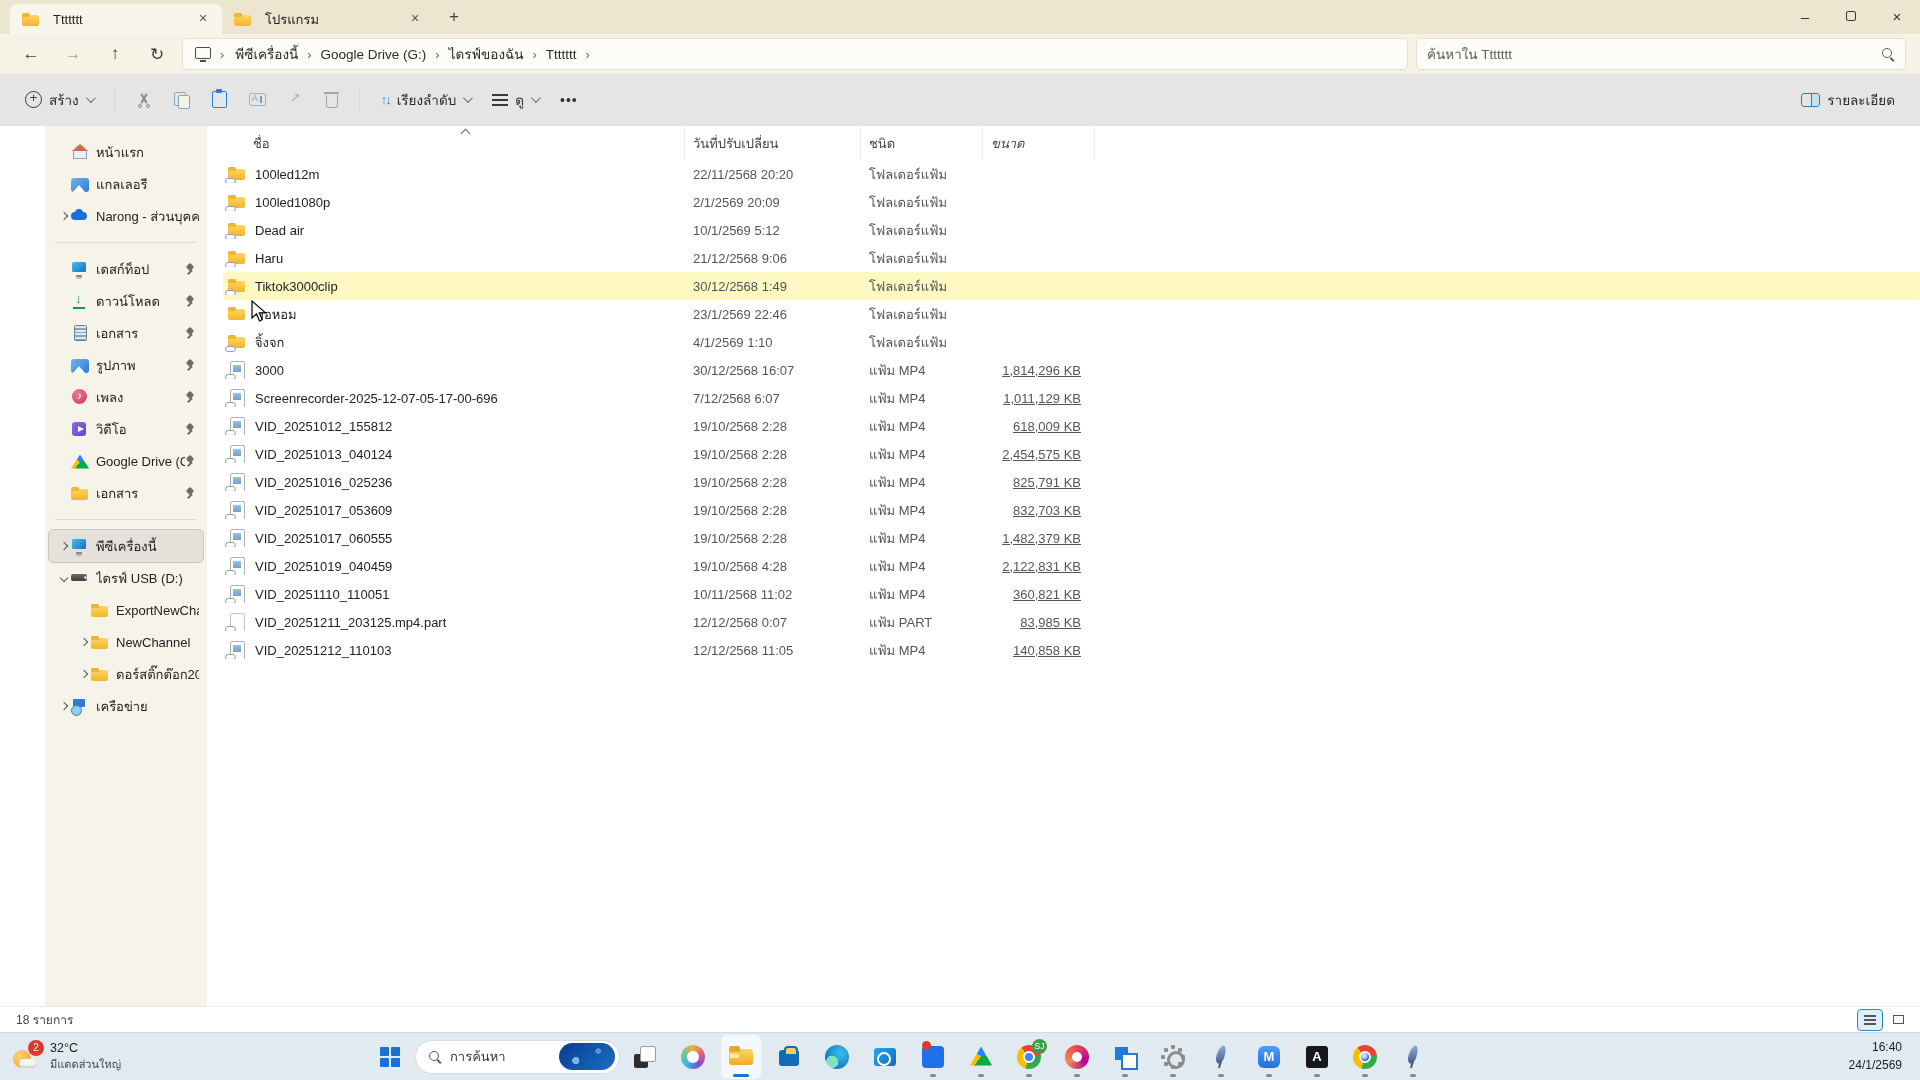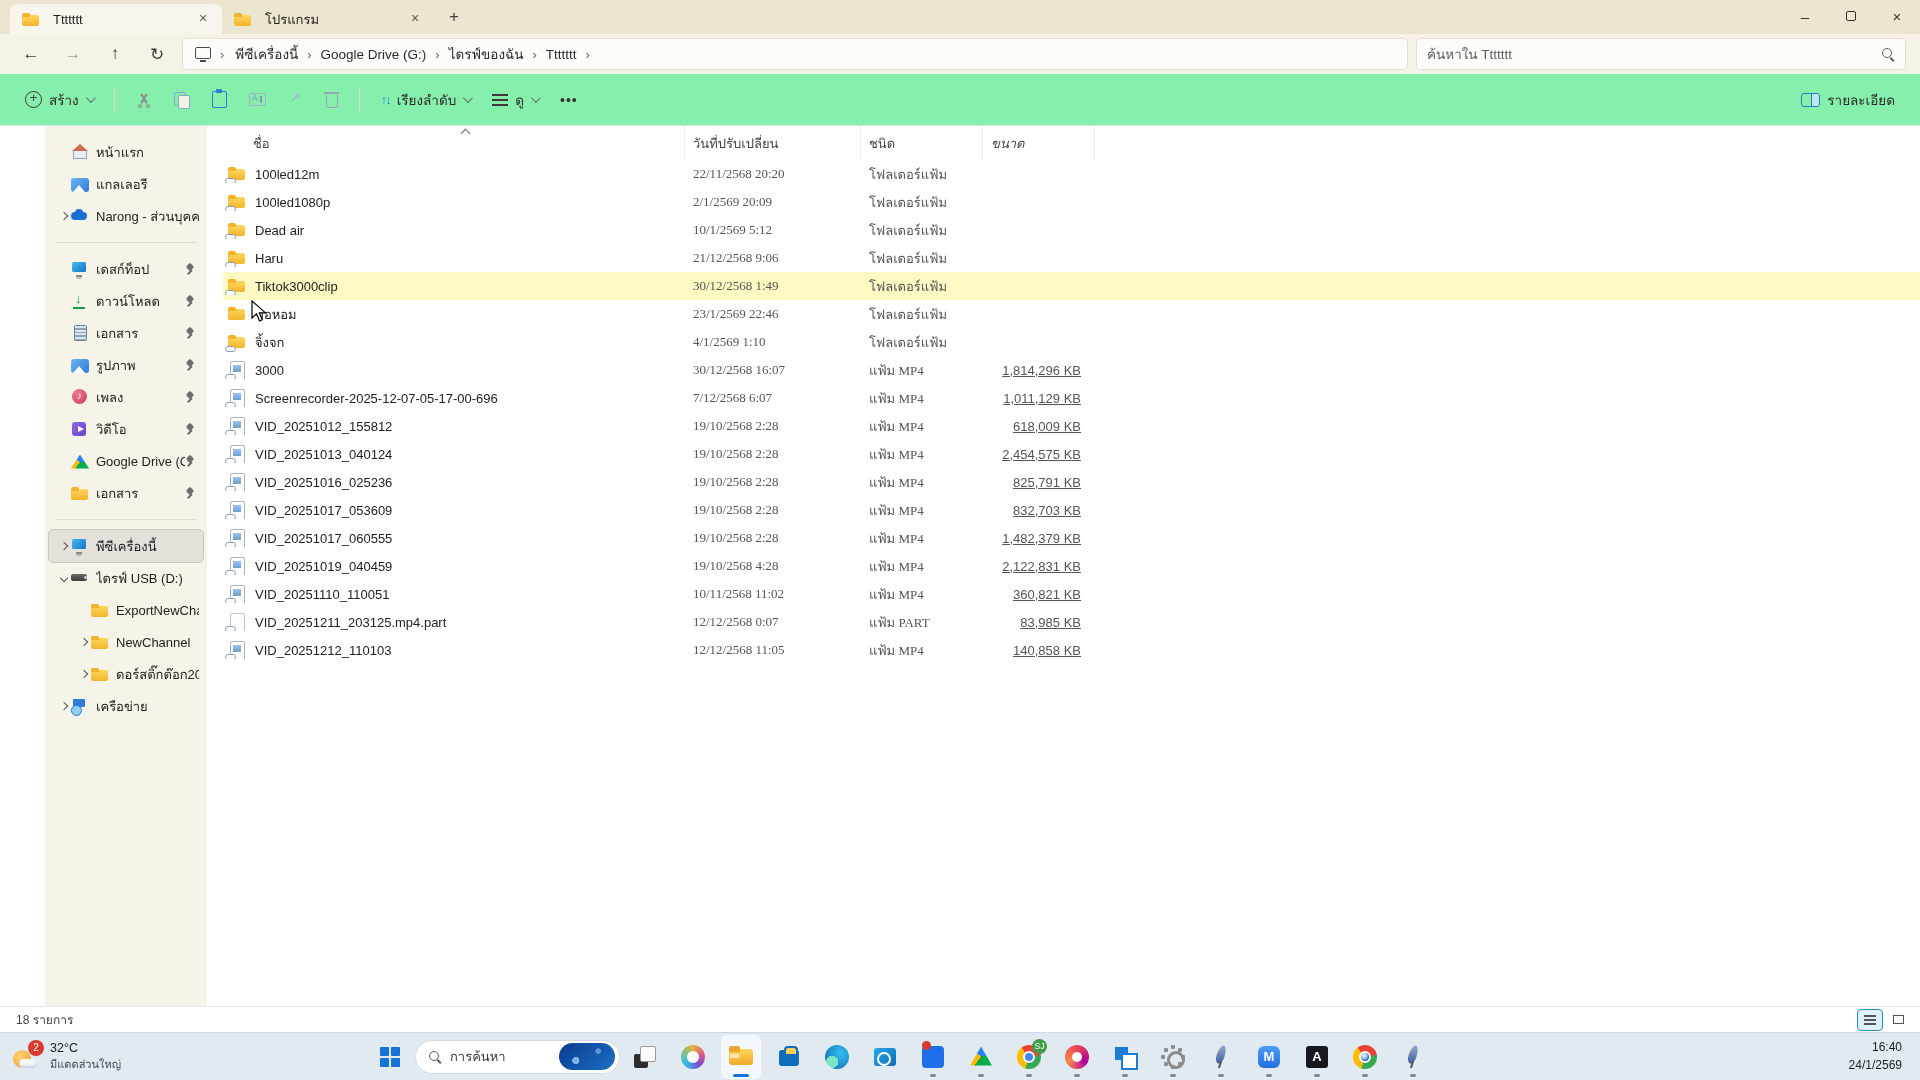--- a/index.html
+++ b/index.html
@@ -33,21 +33,21 @@
   .mon-ic { width:16px; height:12px; border:1.6px solid #4a4a4a; border-radius:2px; position:relative; margin:0 4px 2px 2px; }
   .mon-ic::after { content:""; position:absolute; left:3.5px; bottom:-4px; width:6px; height:2px; background:#4a4a4a; }
   .searchbox { width:490px; height:32px; background:#fdfcf9; border:1px solid #e4dfd0; border-radius:5px; display:flex; align-items:center; padding:0 10px; }
   .searchbox input { flex:1; border:none; outline:none; background:transparent; font-size:13.5px; color:#333; font-family:inherit; }
   .searchbox input::placeholder { color:#5f5f5f; opacity:1; }
   .mag { position:relative; width:14px; height:14px; flex:0 0 auto; }
   .mag::before { content:""; position:absolute; left:1px; top:1px; width:8px; height:8px; border:1.6px solid #5c5c5c; border-radius:50%; }
   .mag::after { content:""; position:absolute; left:9.5px; top:9.5px; width:5px; height:1.8px; background:#5c5c5c; transform:rotate(45deg); transform-origin:0 0; }
 
   
-  .toolbar { height:52px; background:#86efac; border-bottom:1px solid #d9e4ee; display:flex; align-items:center; padding:0 16px; gap:4px; }
+  .toolbar { height:52px; background:#e5e5e5; border-bottom:1px solid #d9e4ee; display:flex; align-items:center; padding:0 16px; gap:4px; }
   .tbtn { display:flex; align-items:center; gap:7px; height:36px; padding:0 9px; border-radius:5px; color:#2b2b2b; font-size:13.5px; }
   .tsep { width:1px; height:24px; background:#ddd8c8; margin:0 8px; }
   .chev-dn { width:7px; height:7px; border-right:1.4px solid #666; border-bottom:1.4px solid #666; transform:rotate(45deg) translateY(-2px); }
   .ic-new { width:17px; height:17px; border:1.5px solid #3a3a3a; border-radius:50%; position:relative; }
   .ic-new::before { content:"+"; position:absolute; left:0; right:0; top:-2px; text-align:center; font-size:13px; color:#3a3a3a; }
   .ic-cut { position:relative; width:16px; height:16px; }
   .ic-cut::before,.ic-cut::after { content:""; position:absolute; top:1px; left:7px; width:1.8px; height:11px; background:#8b8b8b; }
   .ic-cut::before { transform:rotate(30deg); } .ic-cut::after { transform:rotate(-30deg); }
   .ic-cut i { position:absolute; bottom:0; left:2px; width:4px; height:4px; border:1.4px solid #8b8b8b; border-radius:50%; }
   .ic-cut i+i { left:auto; right:2px; }
@@ -118,21 +118,21 @@
   .listheader { display:flex; align-items:center; height:34px; padding-left:16px; font-size:13px; color:#444; position:relative; }
   .hc { display:flex; align-items:center; height:100%; border-right:1px solid #ededed; padding:0 8px; }
   .hc.name { width:462px; padding-left:30px; }
   .hc.date { width:176px; } .hc.type { width:122px; } .hc.size { width:112px;font-style:italic; }
   .sortcaret { position:absolute; left:255px; top:1px; width:8px; height:8px; }
   .sortcaret::before { content:""; position:absolute; left:0; top:3px; width:6px; height:6px; border-left:1.4px solid #666; border-top:1.4px solid #666; transform:rotate(45deg); }
   .rows { flex:1; overflow:hidden; padding-left:16px; }
   .row { display:flex; align-items:center; height:28px; font-size:13px; color:#222; border-radius:3px; }
   .row.hover { background:#fef9c3; }
   .c-name { width:462px; display:flex; align-items:center; gap:9px; padding:0 8px 0 4px; overflow:hidden; white-space:nowrap; }
-  .c-date,.c-type { width:176px; color:#555; padding:0 8px; white-space:nowrap;font-family:Liberation Serif, serif; }
+  .c-date,.c-type { width:176px; color:#555; padding:0 8px; white-space:nowrap; }
   .c-type { width:122px; }
   .c-size { width:112px; color:#555; text-align:right; padding:0 14px 0 8px; white-space:nowrap;text-decoration:underline; }
 
   .fic { width:19px; height:18px; position:relative; flex:0 0 19px; }
   .i-folder-cloud::before { content:""; position:absolute; left:1px; top:4px; width:17px; height:11px; border-radius:2px; background:linear-gradient(#ffd65e,#f3b42d); }
   .fic.i-folder-cloud i, .fic.i-part i, .fic.i-mp4 i { position:absolute; left:-2px; bottom:-1px; width:11px; height:6px; background:#fff; border:1px solid #8aa0b4; border-radius:4px; z-index:2; }
   .i-folder-cloud::after { content:""; position:absolute; left:1px; top:2px; width:8px; height:4px; border-radius:1.5px 1.5px 0 0; background:#f3b42d; }
   .fic.i-folder::before { left:1px; } .fic.i-folder::after { left:1px; }
   .i-mp4::before { content:""; position:absolute; left:3px; top:0; width:13px; height:17px; background:#fff; border:1px solid #b0b0b0; border-radius:2px; }
   .i-mp4::after { content:""; position:absolute; left:5.5px; top:4px; width:8px; height:7px; background:linear-gradient(#9cc3ec,#6f9fd0); }

